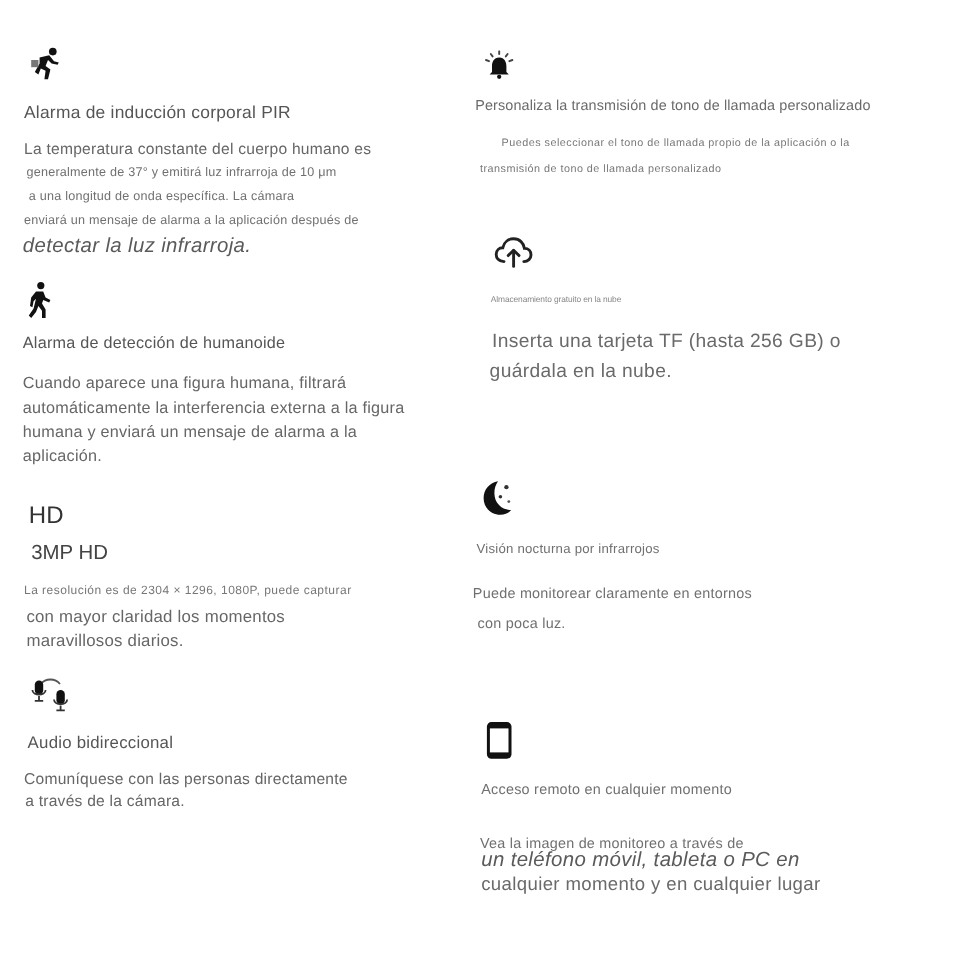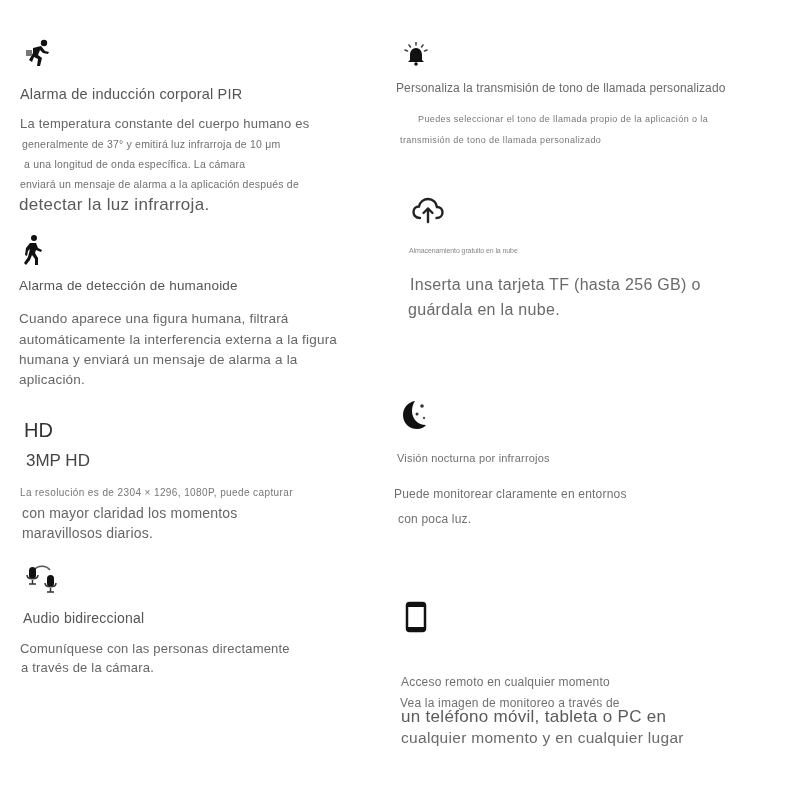--- a/index.html
+++ b/index.html
@@ -10,21 +10,21 @@
     }
     .abs { position: absolute; white-space: nowrap; }
     .icon { position: absolute; }
     .icon svg { display: block; }
     .t-title { font-size: 14.5px; color: #555; letter-spacing: 0.2px; text-align: right; }
     .t-title-sm { font-size: 12px; color: #6a6a6a; letter-spacing: 0.1px; }
     .t-body { font-size: 13px; color: #666; letter-spacing: 0.2px; }
     .t-body-xs { font-size: 10px; color: #777; letter-spacing: 0.4px; }
     .t-body-xxs { font-size: 7px; color: #888; letter-spacing: -0.1px; }
     .t-body-sm { font-size: 11px; color: #707070; letter-spacing: 0.2px; }
-    .t-big { font-size: 17px; color: #5a5a5a; letter-spacing: 0.3px; }
+    .t-big { font-size: 17px; color: #5a5a5a; letter-spacing: 0.3px; font-style: italic; }
     .t-big2 { font-size: 16px; color: #6a6a6a; letter-spacing: 0.3px; }
     .t-hd { font-size: 20px; color: #333; font-weight: normal; }
     .t-hd2 { font-size: 17px; color: #444; }
   </style>
 </head>
 <body>
 
 <div>
   <div class="icon" style="left:24px;top:38px;">
     <svg width="28" height="30" viewBox="0 0 28 30">
@@ -129,17 +129,17 @@
 </div>
 
 <div>
   <div class="icon" style="left:405px;top:601px;">
     <svg width="22" height="32" viewBox="0 0 22 32">
       <rect x="2" y="2" width="18" height="28" rx="2.5" fill="none" stroke="#111" stroke-width="2.5"></rect>
       <rect x="2" y="2" width="18" height="4" fill="#111"></rect>
       <rect x="2" y="26" width="18" height="4" fill="#111"></rect>
     </svg>
   </div>
-  <div class="abs t-body-sm" style="left:401px;top:651px;font-size:12px;margin-top:24px;">Acceso remoto en cualquier momento</div>
+  <div class="abs t-body-sm" style="left:401px;top:651px;font-size:12px;">Acceso remoto en cualquier momento</div>
   <div class="abs t-body-sm" style="left:400px;top:652px;font-size:12px;margin-top:44px;">Vea la imagen de monitoreo a través de</div>
   <div class="abs t-big" style="left:401px;top:707px;font-size:17px;">un teléfono móvil, tableta o PC en</div>
   <div class="abs t-big2" style="left:401px;top:729px;font-size:15.5px;">cualquier momento y en cualquier lugar</div>
 </div>
 
 </body></html>

